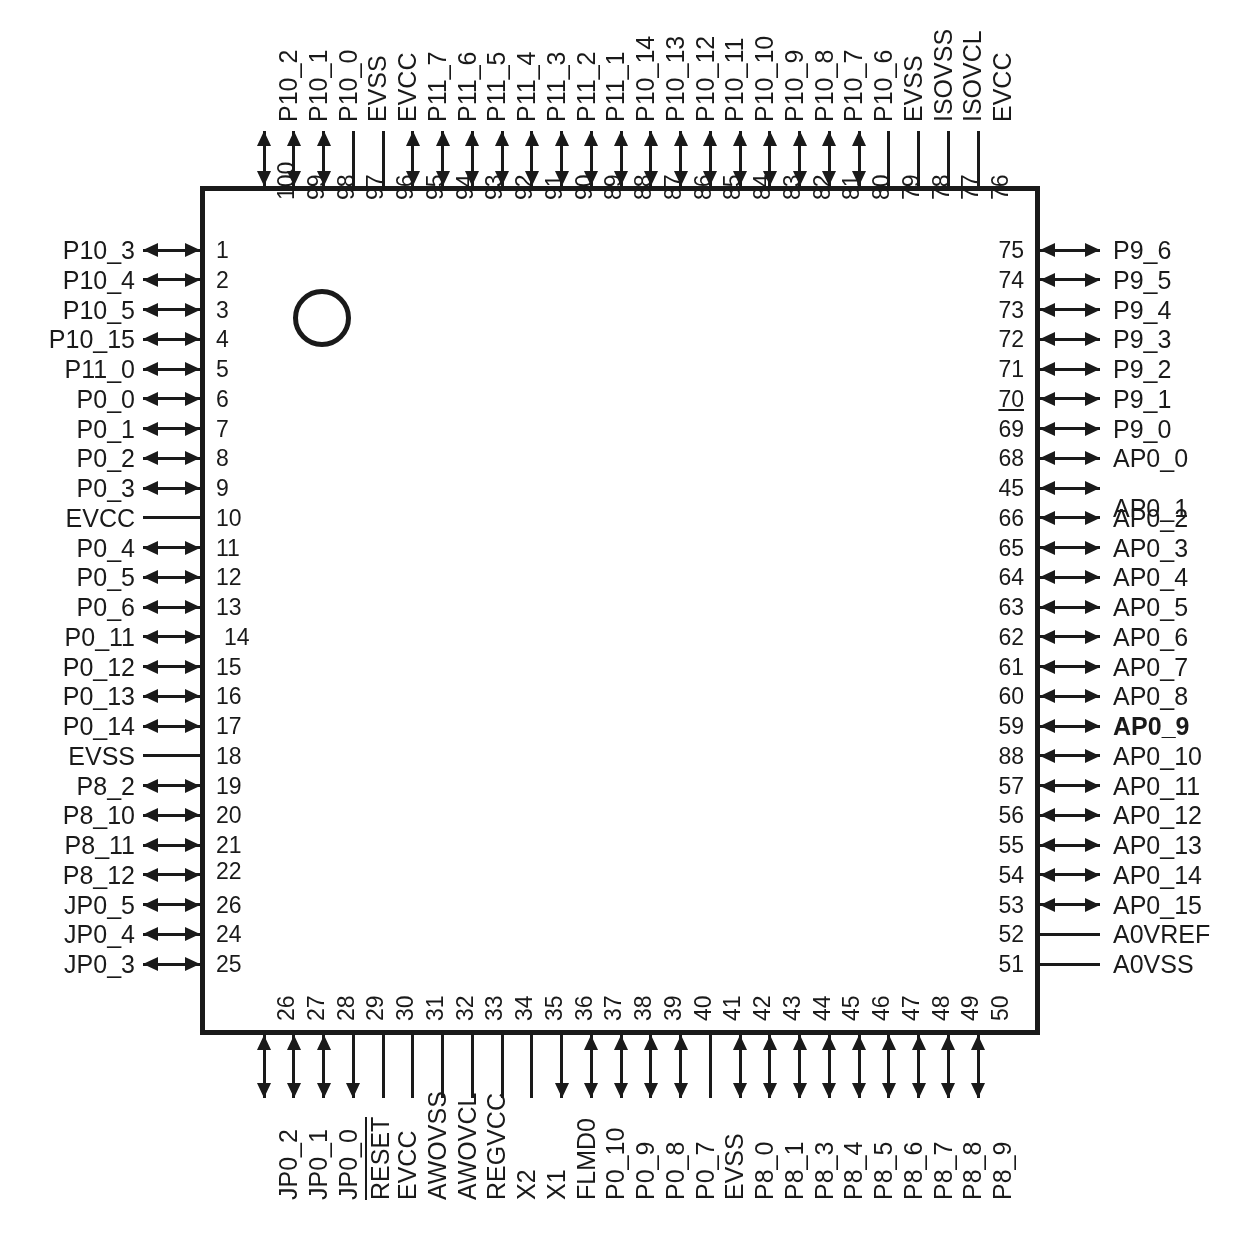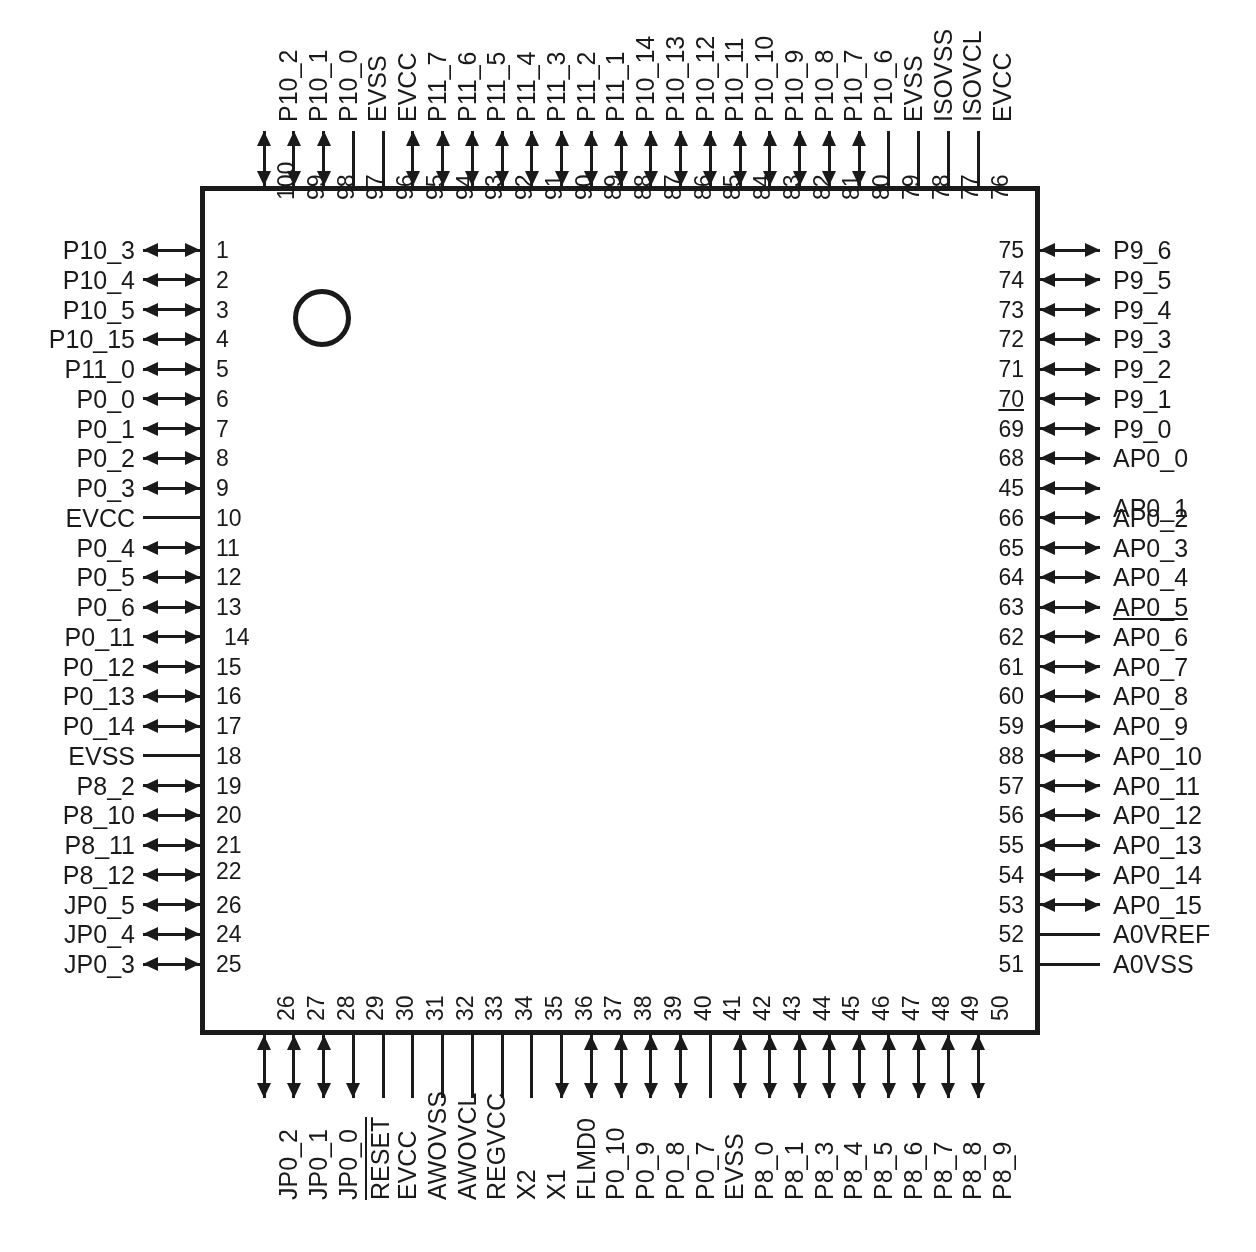--- a/index.html
+++ b/index.html
@@ -236,41 +236,41 @@
       <div class="pin-label" style="left: 1113px; top: 773.5px;">AP0_11</div>
       <div class="lead h" style="left: 1040px; top: 784px; width: 60px;"></div>
       <div class="ahead ah-left" style="left: 1040px; top: 778.5px;"></div>
       <div class="ahead ah-right" style="left: 1085px; top: 778.5px;"></div>
       <div class="pin-num" style="top: 744.75px; right: 232px; text-align: right;">88</div>
       <div class="pin-label" style="left: 1113px; top: 743.75px;">AP0_10</div>
       <div class="lead h" style="left: 1040px; top: 754.25px; width: 60px;"></div>
       <div class="ahead ah-left" style="left: 1040px; top: 748.75px;"></div>
       <div class="ahead ah-right" style="left: 1085px; top: 748.75px;"></div>
       <div class="pin-num" style="top: 715px; right: 232px; text-align: right;">59</div>
-      <div class="pin-label" style="left: 1113px; top: 714px;">AP0_9</div>
+      <div class="pin-label" style="left: 1113px; top: 714px; font-weight: bold;">AP0_9</div>
       <div class="lead h" style="left: 1040px; top: 724.5px; width: 60px;"></div>
       <div class="ahead ah-left" style="left: 1040px; top: 719px;"></div>
       <div class="ahead ah-right" style="left: 1085px; top: 719px;"></div>
       <div class="pin-num" style="top: 685.25px; right: 232px; text-align: right;">60</div>
       <div class="pin-label" style="left: 1113px; top: 684.25px;">AP0_8</div>
       <div class="lead h" style="left: 1040px; top: 694.75px; width: 60px;"></div>
       <div class="ahead ah-left" style="left: 1040px; top: 689.25px;"></div>
       <div class="ahead ah-right" style="left: 1085px; top: 689.25px;"></div>
       <div class="pin-num" style="top: 655.5px; right: 232px; text-align: right;">61</div>
       <div class="pin-label" style="left: 1113px; top: 654.5px;">AP0_7</div>
       <div class="lead h" style="left: 1040px; top: 665px; width: 60px;"></div>
       <div class="ahead ah-left" style="left: 1040px; top: 659.5px;"></div>
       <div class="ahead ah-right" style="left: 1085px; top: 659.5px;"></div>
       <div class="pin-num" style="top: 625.75px; right: 232px; text-align: right;">62</div>
       <div class="pin-label" style="left: 1113px; top: 624.75px;">AP0_6</div>
       <div class="lead h" style="left: 1040px; top: 635.25px; width: 60px;"></div>
       <div class="ahead ah-left" style="left: 1040px; top: 629.75px;"></div>
       <div class="ahead ah-right" style="left: 1085px; top: 629.75px;"></div>
       <div class="pin-num" style="top: 596px; right: 232px; text-align: right;">63</div>
-      <div class="pin-label" style="left: 1113px; top: 595px; text-decoration: underline;">AP0_5</div>
+      <div class="pin-label" style="left: 1113px; top: 595px;">AP0_5</div>
       <div class="lead h" style="left: 1040px; top: 605.5px; width: 60px;"></div>
       <div class="ahead ah-left" style="left: 1040px; top: 600px;"></div>
       <div class="ahead ah-right" style="left: 1085px; top: 600px;"></div>
       <div class="pin-num" style="top: 566.25px; right: 232px; text-align: center;">64</div>
       <div class="pin-label" style="left: 1113px; top: 565.25px;">AP0_4</div>
       <div class="lead h" style="left: 1040px; top: 575.75px; width: 60px;"></div>
       <div class="ahead ah-left" style="left: 1040px; top: 570.25px;"></div>
       <div class="ahead ah-right" style="left: 1085px; top: 570.25px;"></div>
       <div class="pin-num" style="top: 536.5px; right: 232px; text-align: right;">65</div>
       <div class="pin-label" style="left: 1113px; top: 535.5px;">AP0_3</div>

